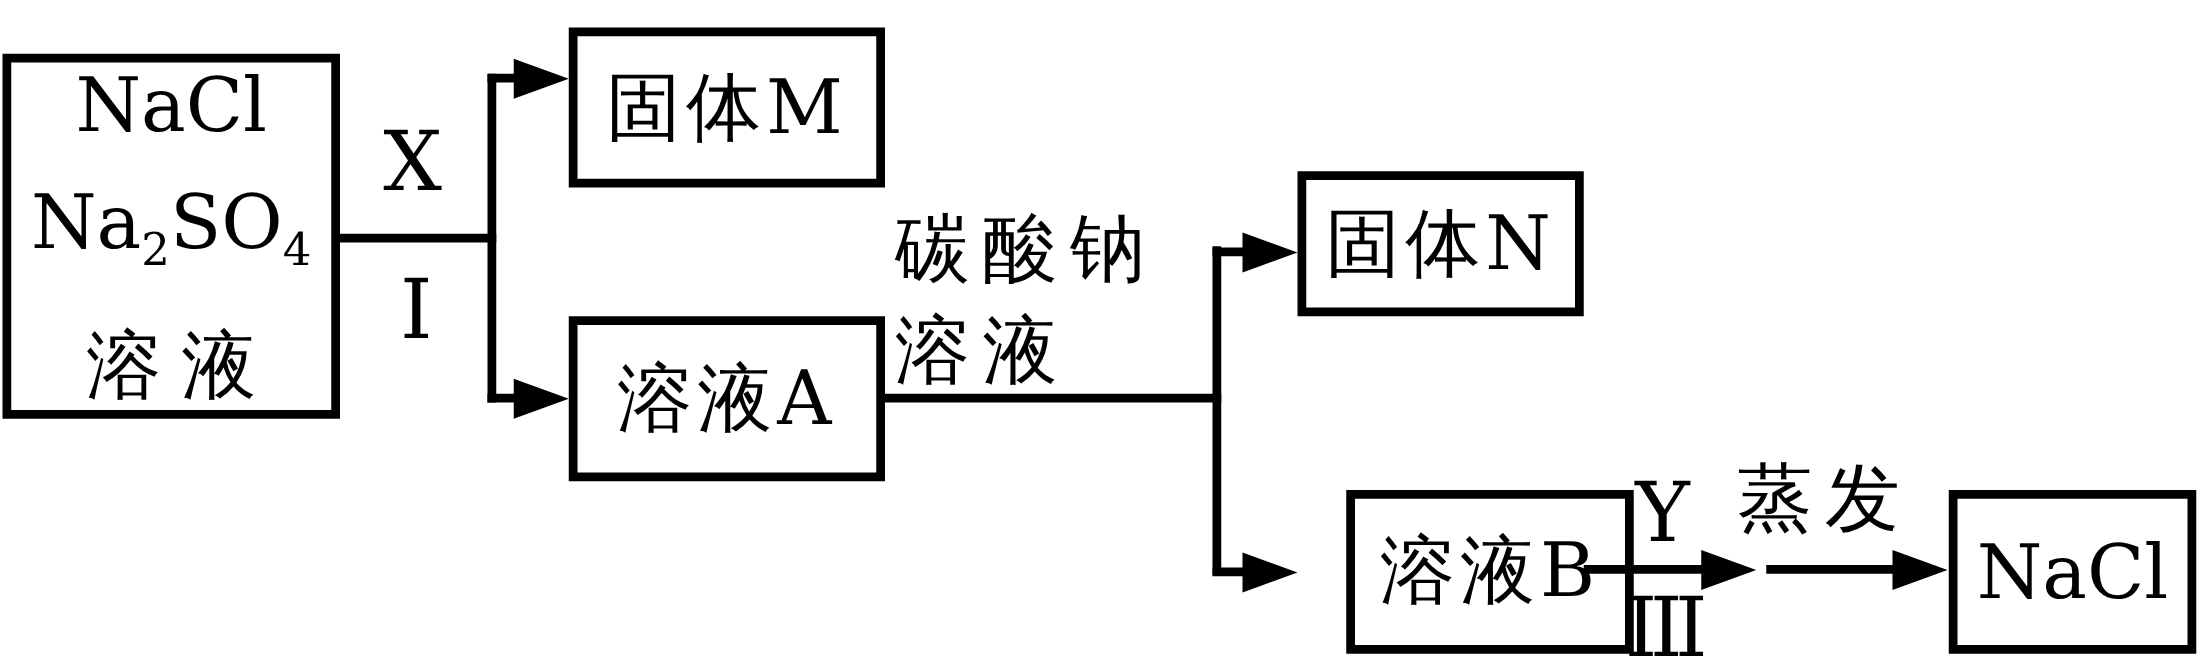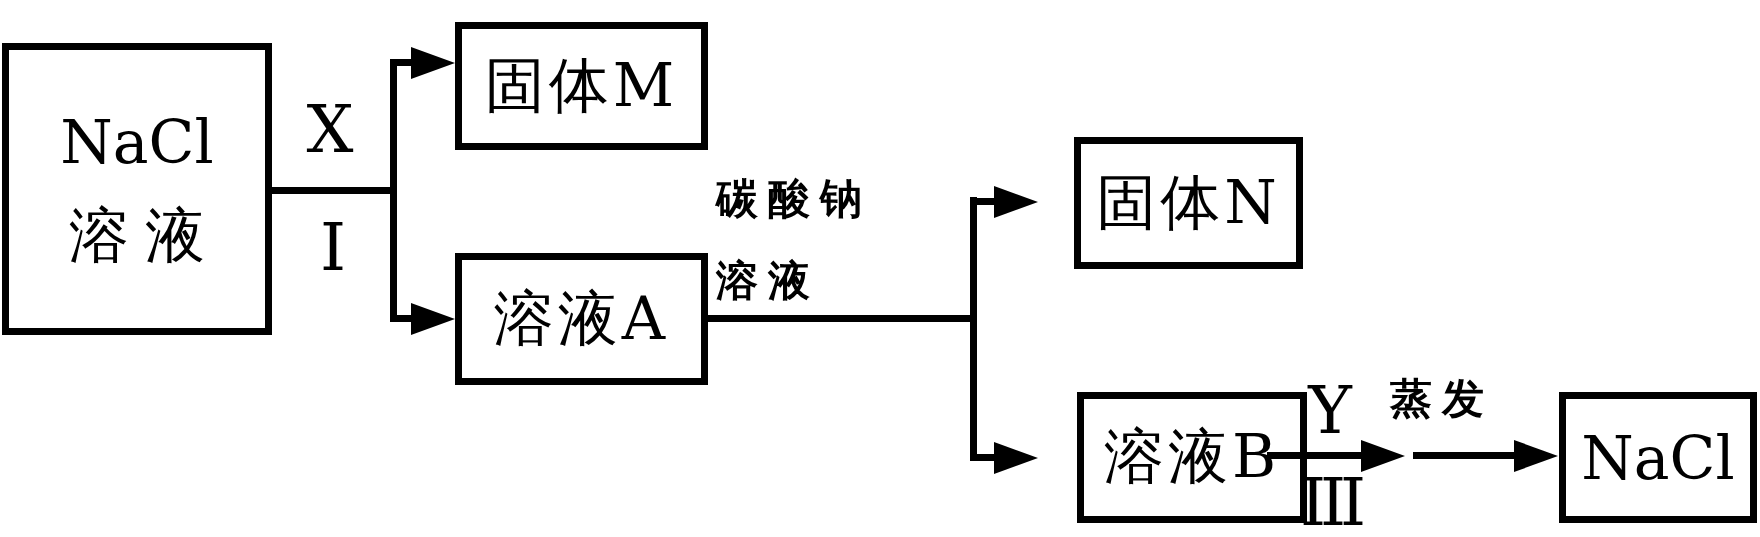--- a/index.html
+++ b/index.html
@@ -61,33 +61,35 @@
   .latin-lbl {
     font-size: 66px;
     line-height: 66px;
   }
   .numeral {
     font-size: 66px;
     line-height: 66px;
     letter-spacing: -6px;
   }
   .cjk-lbl {
-    font-size: 42px;
+    font-size: 60px;
     line-height: 62px;
     letter-spacing: 10px;
-    font-weight: bold;
   }
 </style>
 </head>
 <body>
 
 <div id="stage">
 
   <div class="box" style="left:2px; top:43px; width:270px; height:292px; flex-direction:column;">
     <div class="src-line">NaCl</div>
+    <div class="src-line">
+      <span>Na</span><span class="sub">2</span><span>SO</span><span class="sub">4</span>
+    </div>
     <div class="src-line src-cjk">溶液</div>
   </div>
 
   <div class="hl" style="left:270px; top:187px; width:127px; height:7px;"></div>
   <div class="vl" style="left:390px; top:59px; width:7px; height:263px;"></div>
   <div class="lbl latin-lbl" style="left:290px; top:97px; width:80px;">X</div>
   <div class="lbl numeral" style="left:290px; top:215px; width:80px;">I</div>
 
   <div class="hl" style="left:390px; top:59px; width:28px; height:7px;"></div>
   <div class="ah" style="left:411px; top:47px;"></div>
@@ -107,21 +109,21 @@
   <div class="vl" style="left:970px; top:197px; width:7px; height:263px;"></div>
   <div class="lbl cjk-lbl" style="left:716px; top:168px;">碳酸钠</div>
   <div class="lbl cjk-lbl" style="left:716px; top:250px;">溶液</div>
 
   <div class="hl" style="left:970px; top:198px; width:28px; height:7px;"></div>
   <div class="ah" style="left:994px; top:186px;"></div>
 
   <div class="hl" style="left:970px; top:454px; width:28px; height:7px;"></div>
   <div class="ah" style="left:994px; top:442px;"></div>
 
-  <div class="box" style="left:1074px; top:137px; width:229px; height:132px;">
+  <div class="box" style="left:1038px; top:137px; width:229px; height:116px;">
     <div class="node-label">固体N</div>
   </div>
 
   <div class="box" style="left:1037px; top:392px; width:230px; height:131px;margin-left:40px;">
     <div class="node-label">溶液B</div>
   </div>
 
   <div class="hl" style="left:1267px; top:452px; width:100px; height:7px;"></div>
   <div class="ah" style="left:1361px; top:440px;"></div>
   <div class="lbl latin-lbl" style="left:1290px; top:378px; width:80px;">Y</div>

